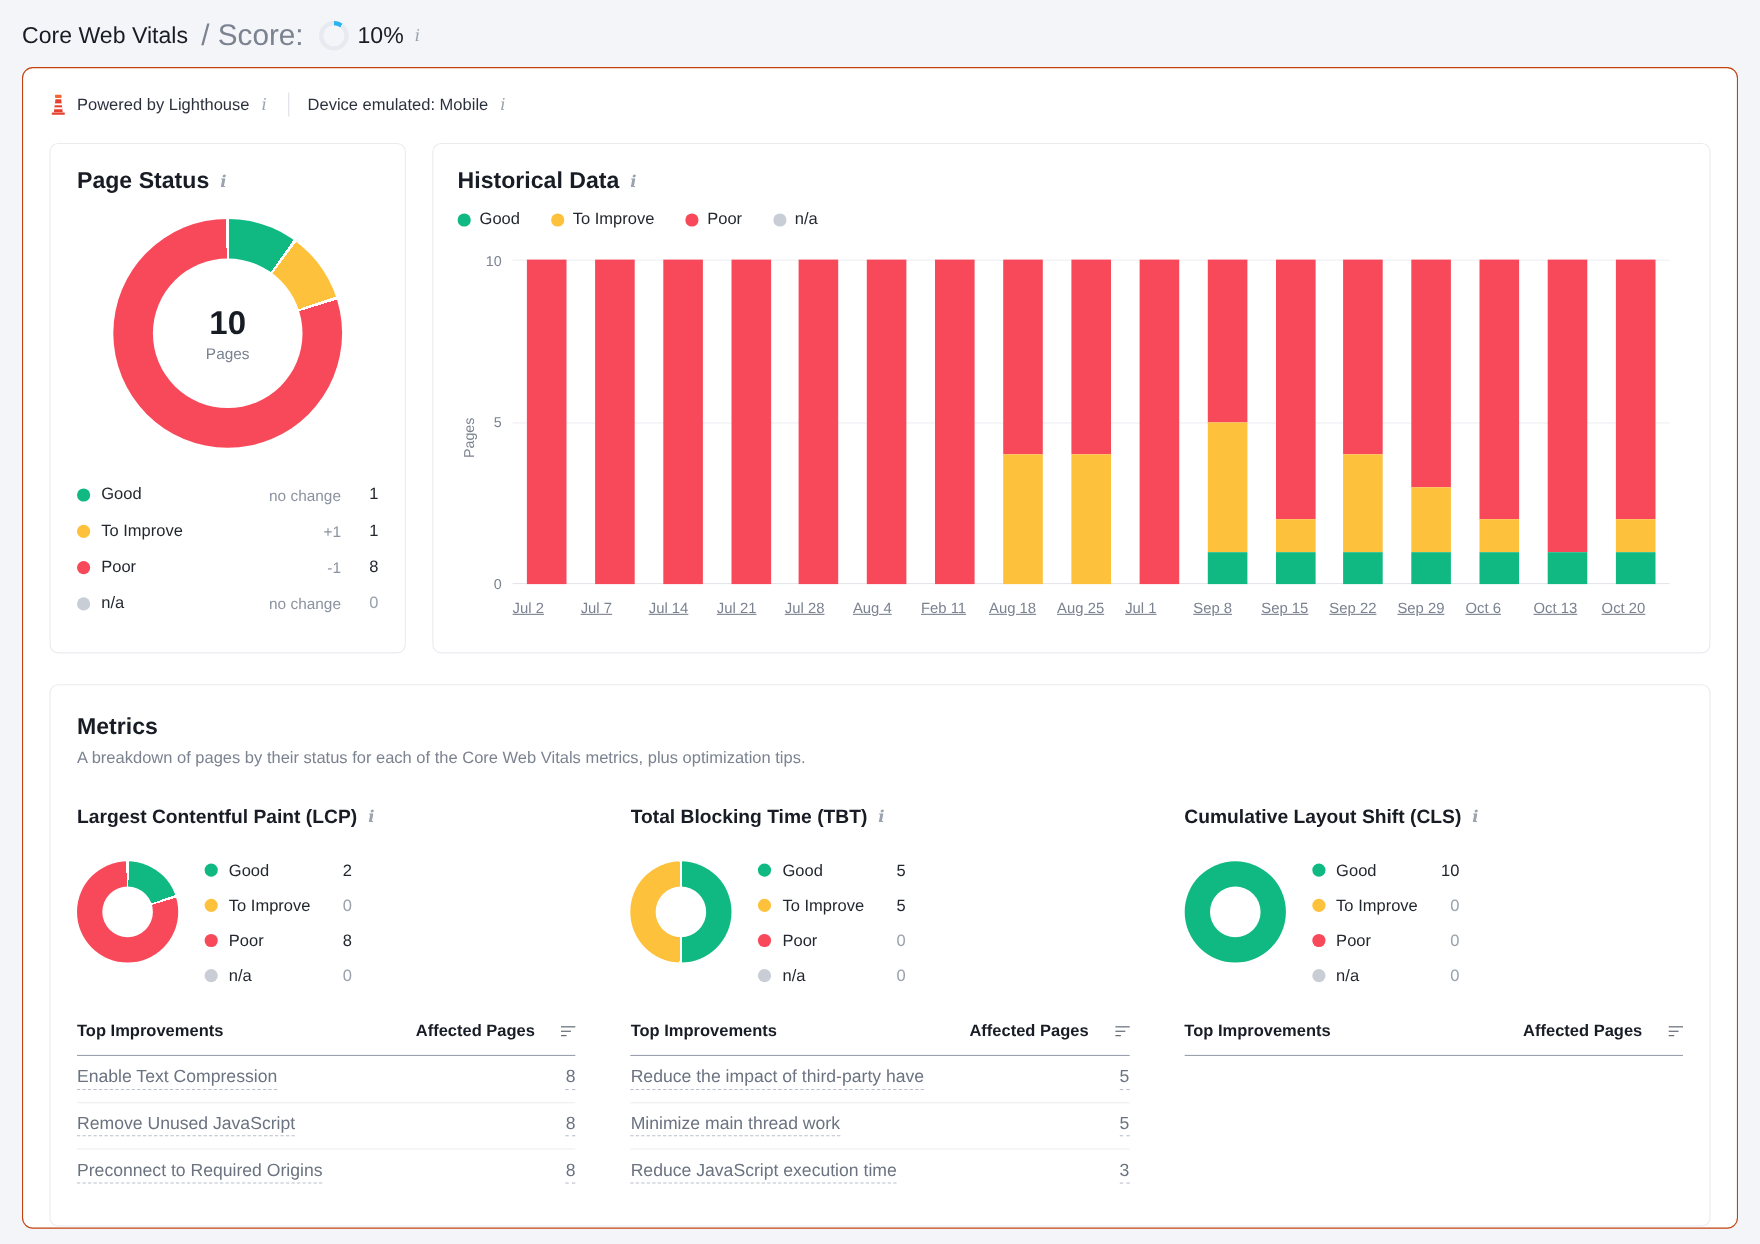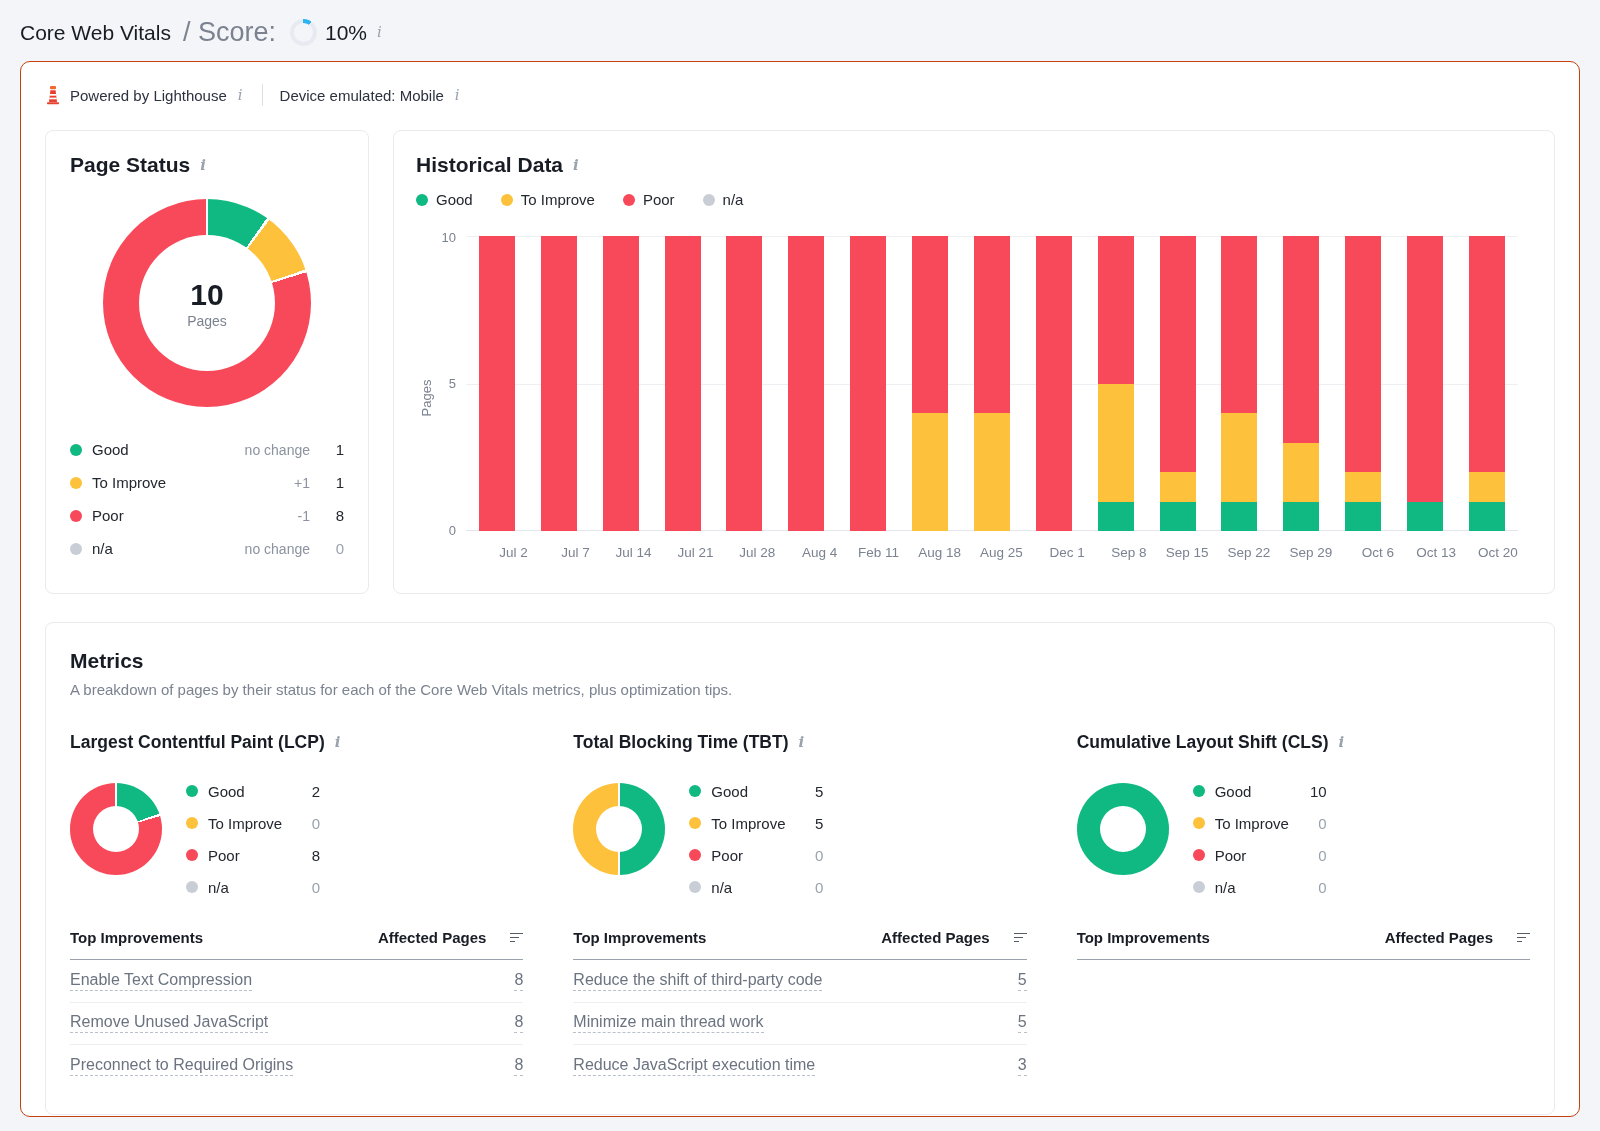--- a/index.html
+++ b/index.html
@@ -72,21 +72,21 @@
   .hd-plot-wrap { flex:1; }
   .hd-plot { position:relative; height:295px; }
   .gridline { position:absolute; left:0; right:0; height:1px; background:#edeff3; }
   .gridline.g10 { top:0; }
   .gridline.g5  { top:50%; }
   .gridline.g0  { bottom:0; background:#e3e6eb; }
   .hd-bars { position:absolute; inset:0; display:flex; }
   .bar-slot { flex:1; display:flex; justify-content:center; align-items:flex-end; height:100%; }
   .bar { width:36px; height:100%; display:flex; flex-direction:column-reverse; }
   .hd-xlabels { display:flex; margin-top:14px; }
-  .x-label { flex:1; text-align:right; font-size:13.5px; color:#7b8290; }
+  .x-label { flex:1; text-align:left; font-size:13.5px; color:#7b8290;text-decoration:underline; }
   
   .metrics-card { margin-top:28px; padding:26px 24px 26px 24px; }
   .metrics-title { font-size:21px; font-weight:600; color:#181c25; }
   .metrics-subtitle { font-size:15px; color:#7b8290; margin-top:8px; }
   .metrics-grid { display:grid; grid-template-columns:1fr 1fr 1fr; column-gap:50px; margin-top:34px; }
   .metric-heading { font-size:17.5px; font-weight:600; color:#181c25; display:flex; align-items:center; gap:8px; }
   .m-donut-row { display:flex; align-items:flex-start; margin-top:22px; }
   .m-donut { width:92px; height:92px; margin-top:8px; flex:0 0 auto; }
   .m-donut .donut-hole { inset:23px; }
   .m-legend { margin-left:24px; width:134px; }
@@ -334,21 +334,21 @@
           <div class="hd-xlabels" id="hd-xlabels">
               <div class="x-label">Jul 2</div>
               <div class="x-label">Jul 7</div>
               <div class="x-label">Jul 14</div>
               <div class="x-label">Jul 21</div>
               <div class="x-label">Jul 28</div>
               <div class="x-label">Aug 4</div>
               <div class="x-label">Feb 11</div>
               <div class="x-label">Aug 18</div>
               <div class="x-label">Aug 25</div>
-              <div class="x-label">Dec 1</div>
+              <div class="x-label">Jul 1</div>
               <div class="x-label">Sep 8</div>
               <div class="x-label">Sep 15</div>
               <div class="x-label">Sep 22</div>
               <div class="x-label">Sep 29</div>
               <div class="x-label">Oct 6</div>
               <div class="x-label">Oct 13</div>
               <div class="x-label">Oct 20</div>
             </div>
         </div>
       </div>
@@ -458,21 +458,21 @@
             <span class="m-th m-th-right">
               <span>Affected Pages</span>
               <span class="sort-icon">
                   <span class="l1"></span>
                   <span class="l2"></span>
                   <span class="l3"></span>
                 </span>
             </span>
           </div>
           <div class="m-row">
-            <a class="m-link">Reduce the shift of third-party code</a>
+            <a class="m-link">Reduce the impact of third-party have</a>
             <a class="m-val">5</a>
           </div>
           <div class="m-row">
             <a class="m-link">Minimize main thread work</a>
             <a class="m-val">5</a>
           </div>
           <div class="m-row">
             <a class="m-link">Reduce JavaScript execution time</a>
             <a class="m-val">3</a>
           </div>

